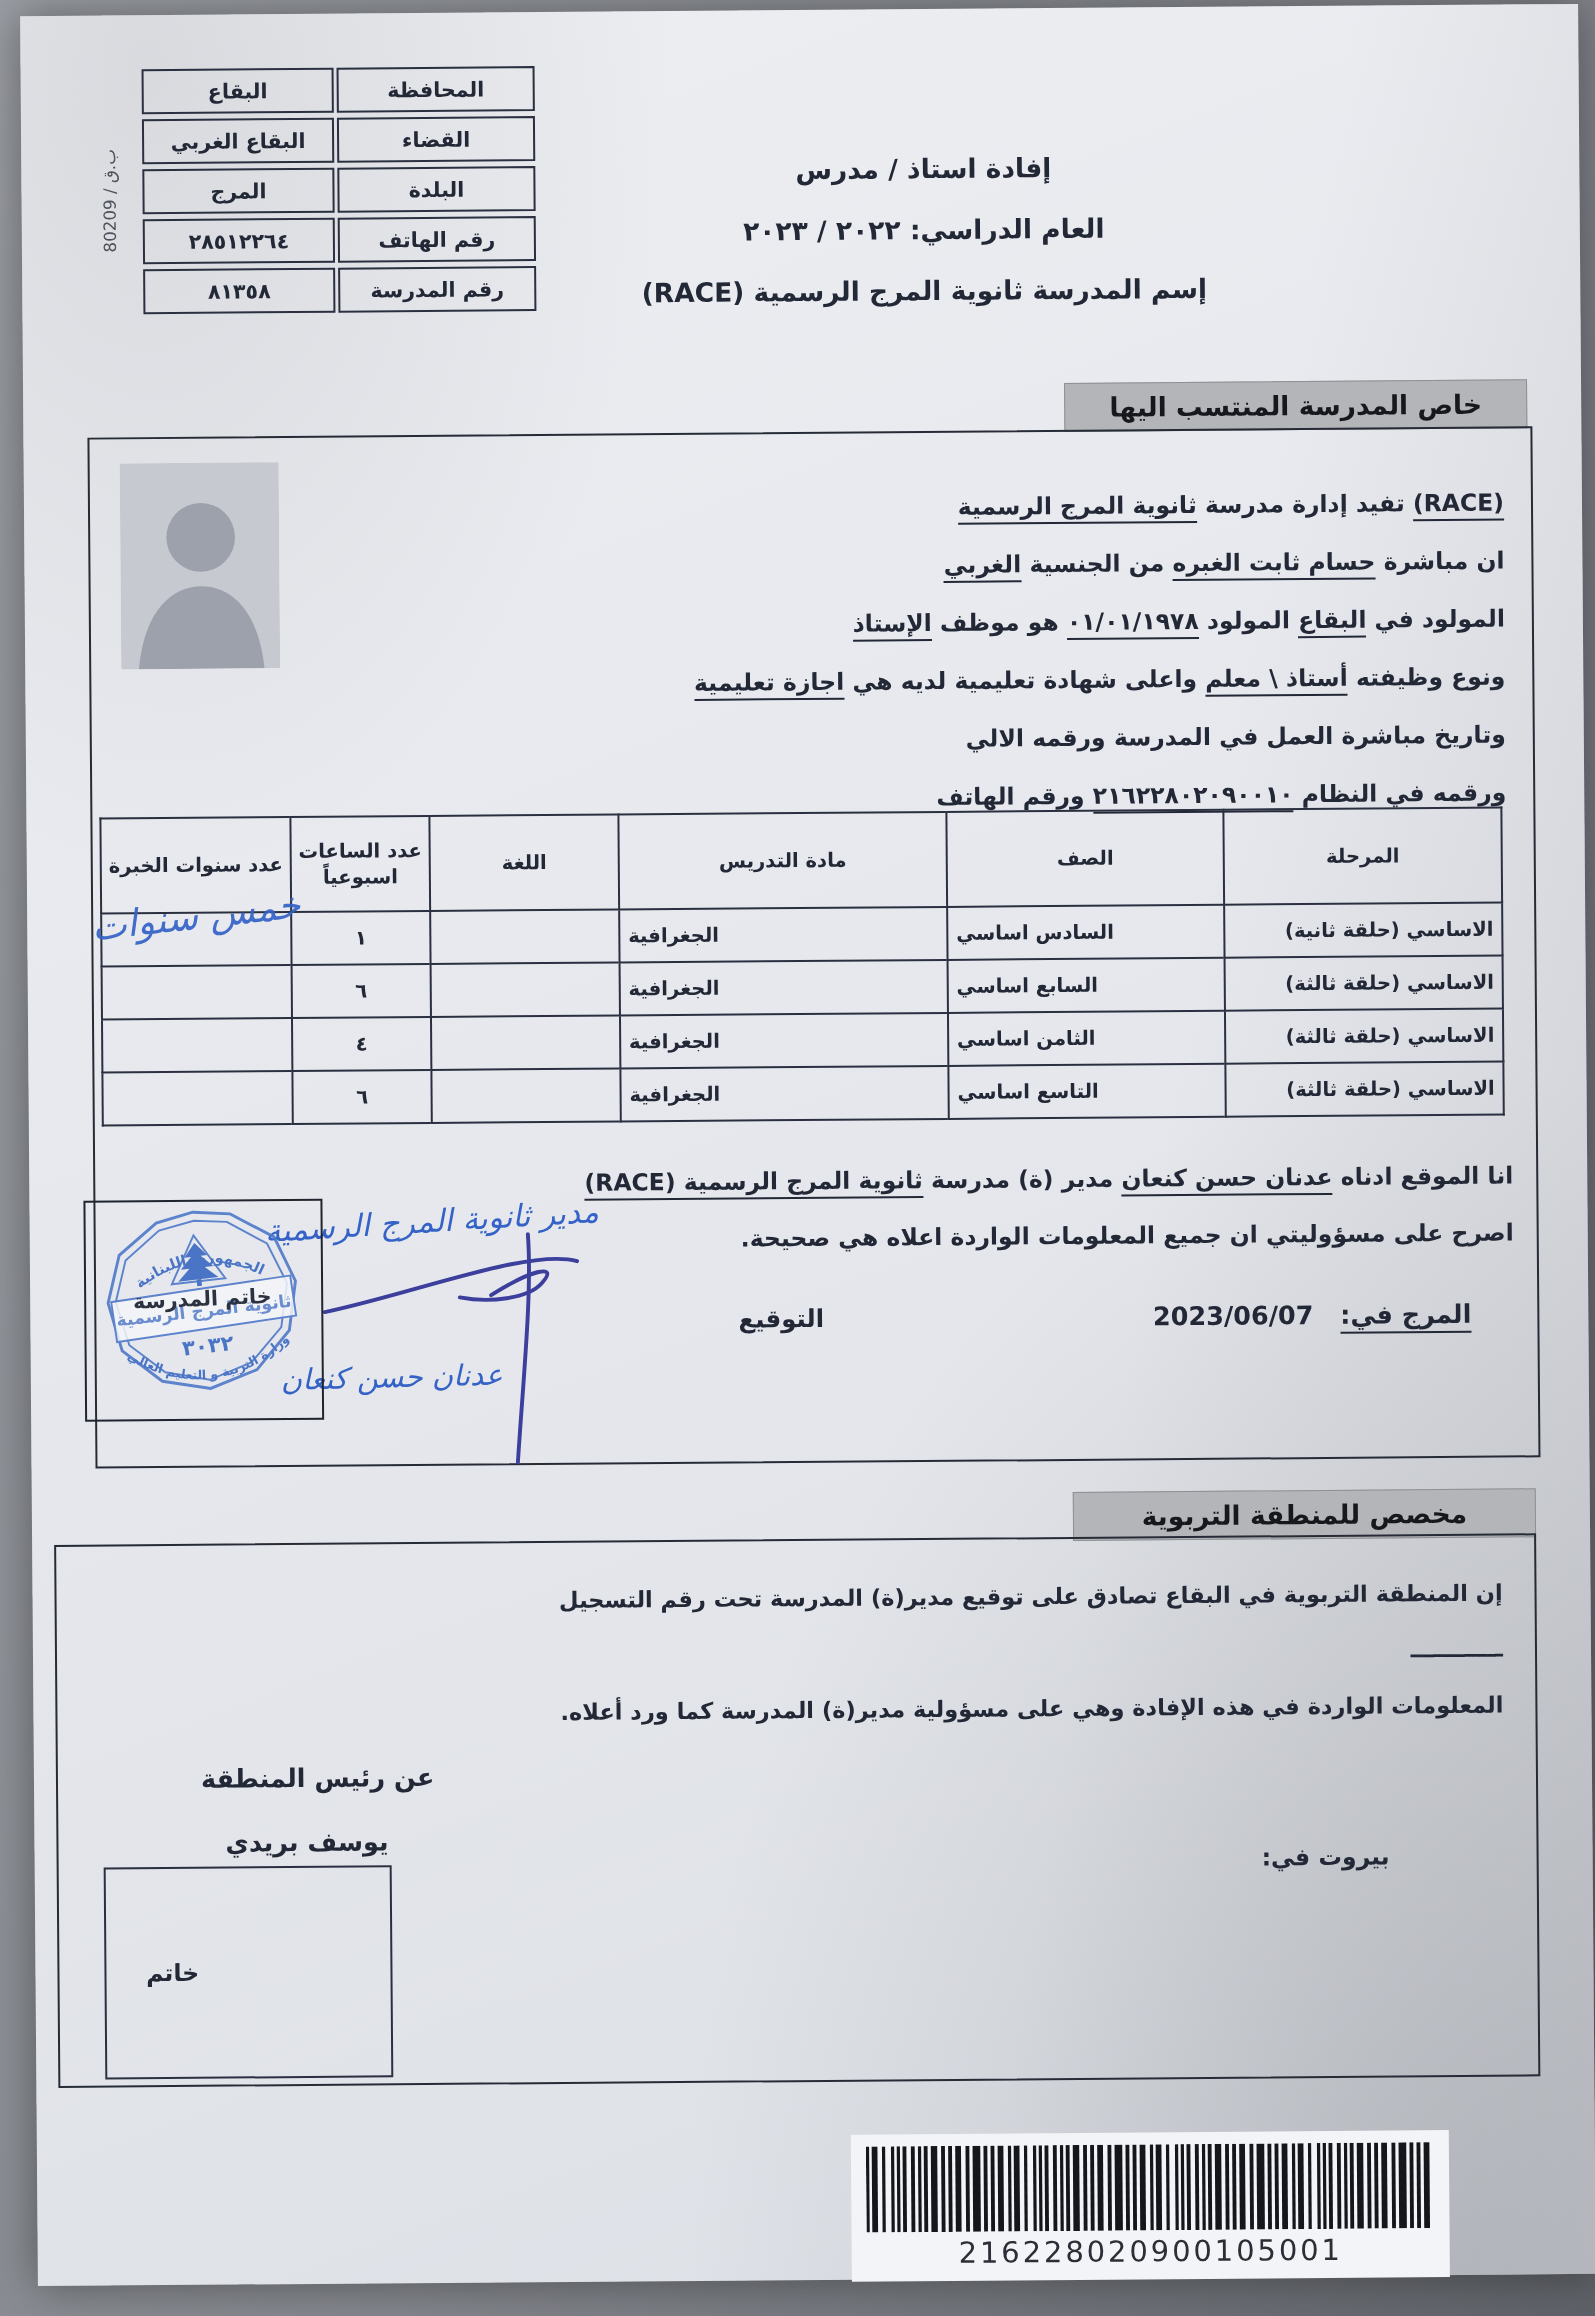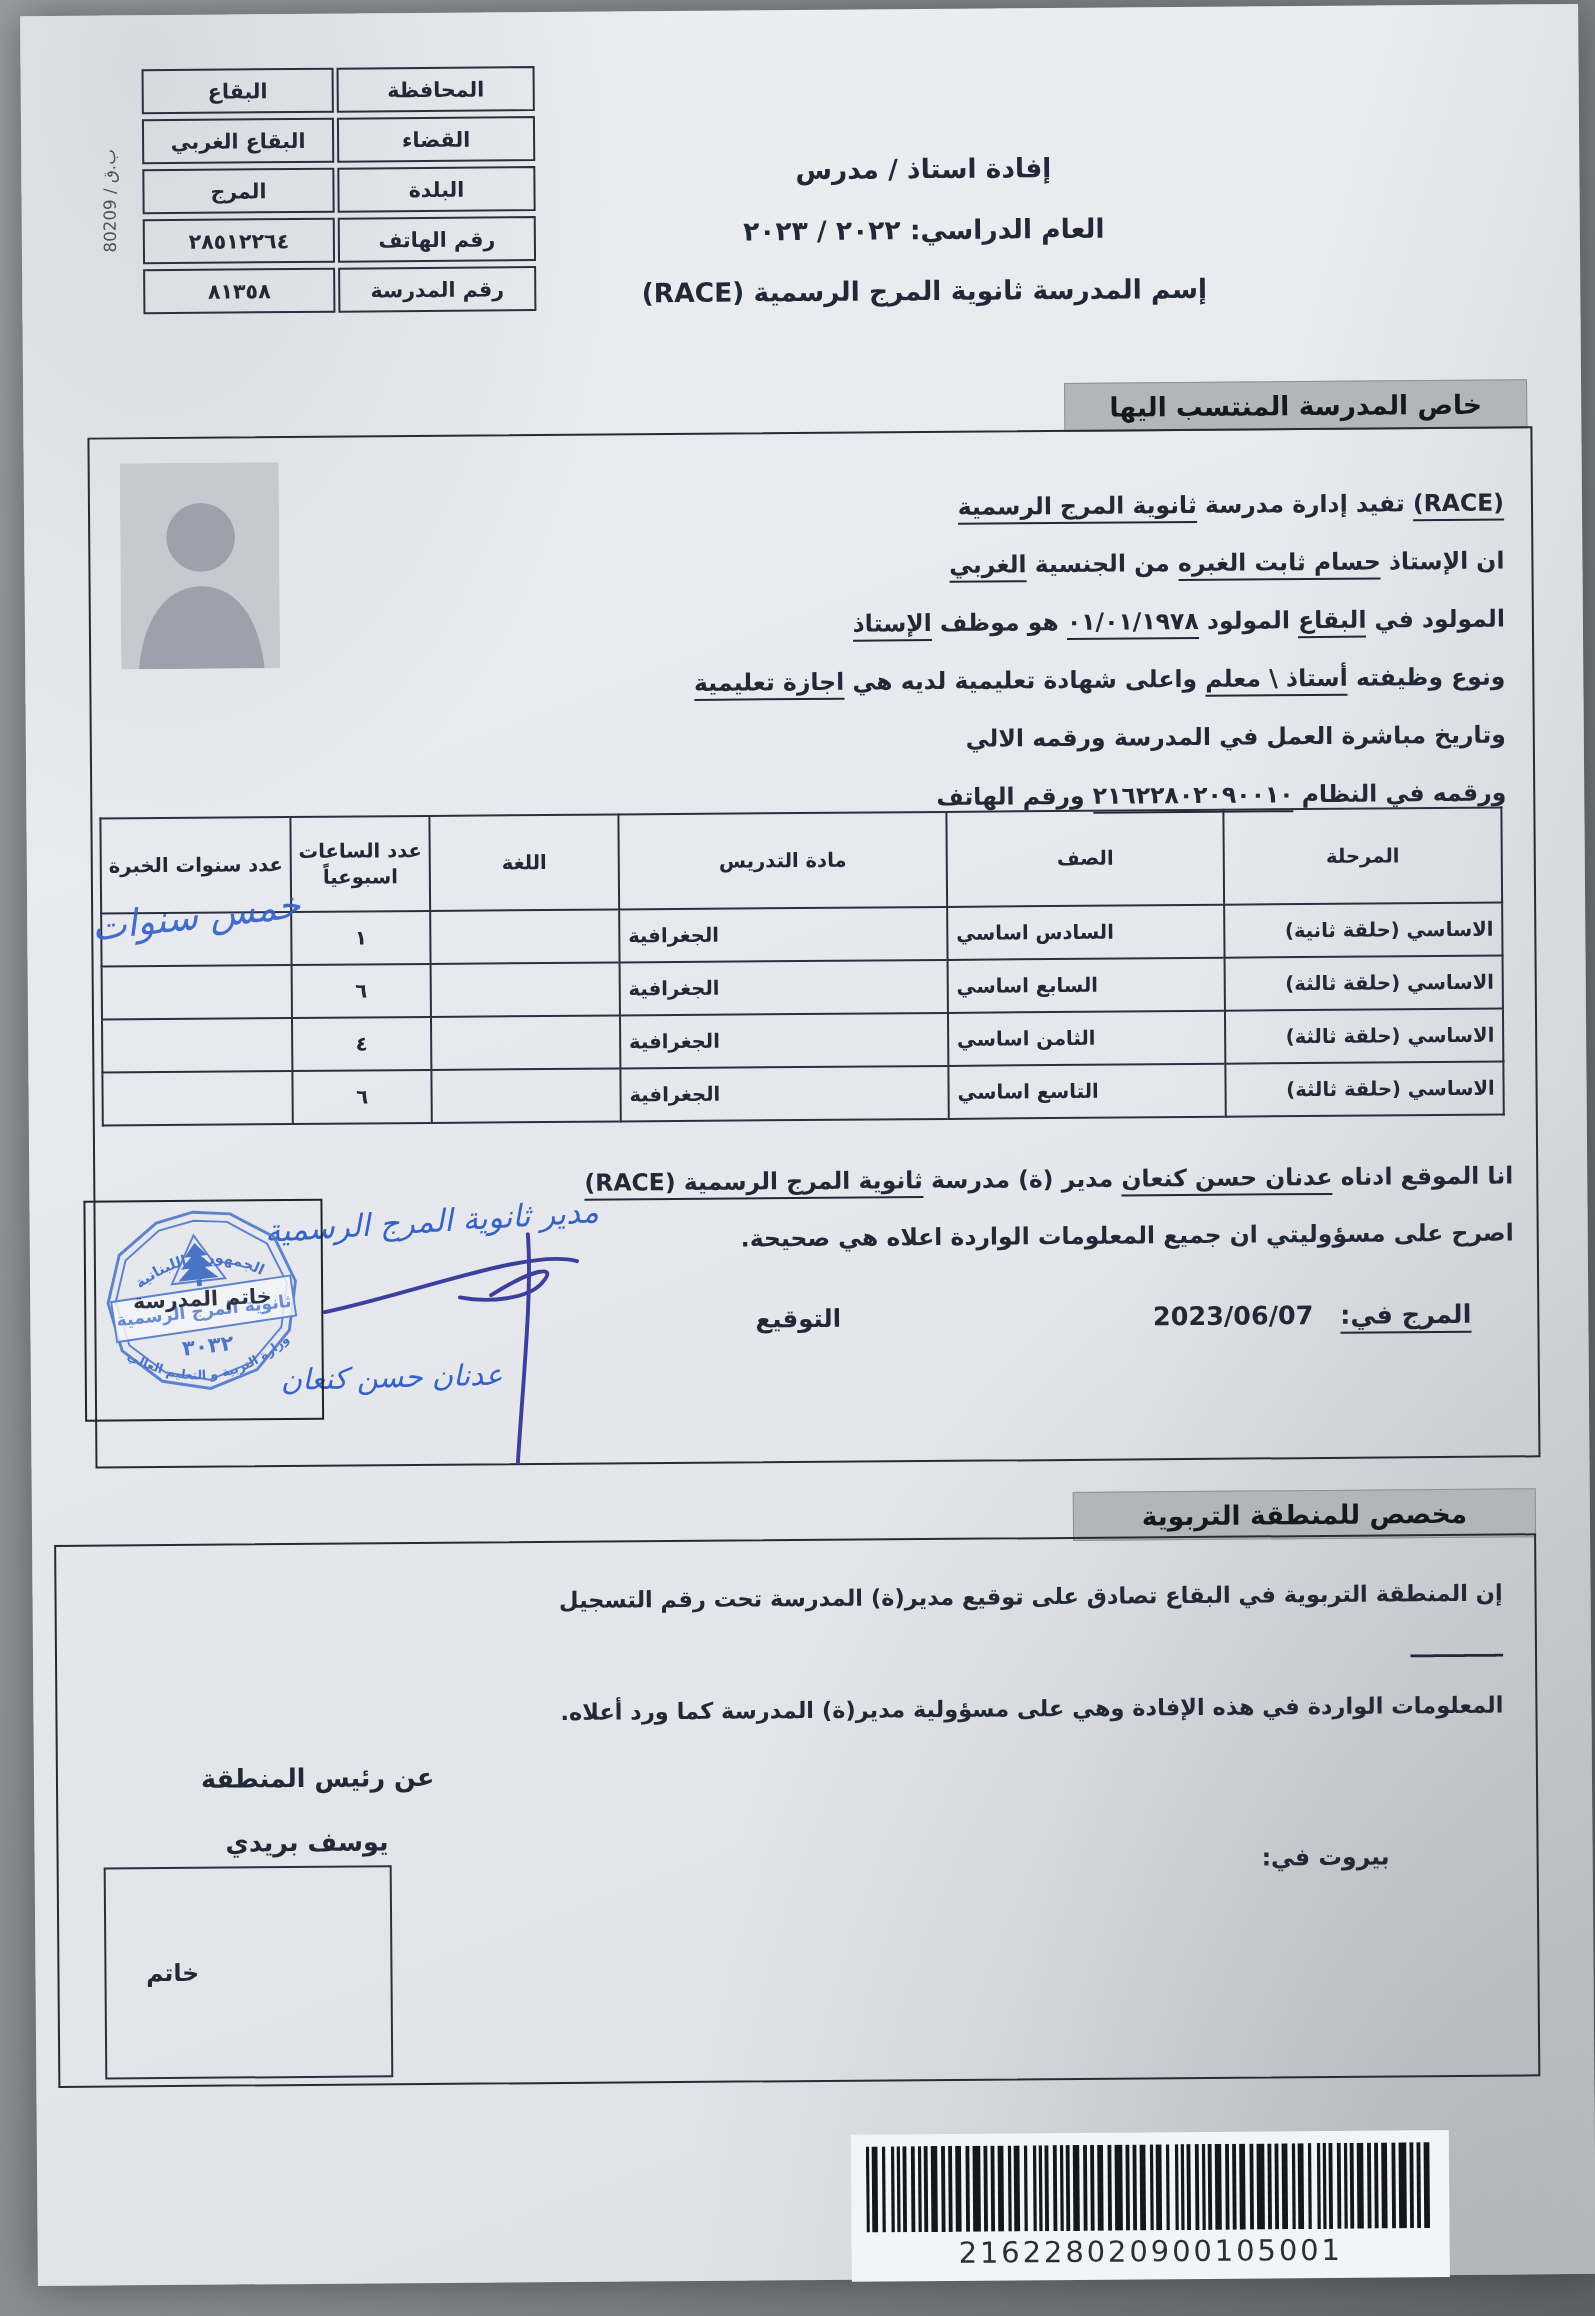--- a/index.html
+++ b/index.html
@@ -53,21 +53,21 @@
   .wtable th,.wtable td{border:2px solid #2b3040;color:#232837;font-weight:700;overflow:hidden;}
   .wtable th{height:93px;font-size:19.6px;text-align:center;vertical-align:middle;line-height:1.3;padding:0 3.9px;}
   .wtable td{height:51px;font-size:19.6px;vertical-align:middle;padding:0 7.8px;}
   .wtable td.c-stage{text-align:right;}
   .wtable td.c-grade,.wtable td.c-subject{text-align:left;}
   .wtable td.c-hours{text-align:center;}
   .hand{color:#3462c6;font-style:italic;white-space:nowrap;}
   .stamp-note{left:64px;top:880px;font-size:37px;transform:rotate(-6deg);opacity:.92;}
   .mgr-hand{left:235px;top:1190px;font-size:31px;transform:rotate(-3deg);}
   .name-hand{left:250px;top:1347px;font-size:29px;letter-spacing:2px;transform:rotate(-1deg);}
-  .sig-label{left:725px;top:1294px;font-size:24.5px;}
+  .sig-label{left:708px;top:1294px;font-size:24.5px;}
   .date-line{left:1098px;top:1294px;width:343px;text-align:right;font-size:25.5px;white-space:nowrap;}
   .stamp-box{left:54px;top:1185px;width:235px;height:217px;border:2.5px solid #20242e;}
   .khatam-print{left:74px;top:1272px;width:196px;text-align:center;font-size:20.6px;
     color:#2d3240;font-weight:700;transform:rotate(-2deg);}
   
   .chief-label{left:167px;top:1749px;font-size:25.5px;}
   .chief-name{left:191px;top:1813px;font-size:25.5px;}
   .khatam-box{left:69px;top:1852px;width:284px;height:208px;border:2px solid #2b3040;}
   .khatam-box span{position:absolute;left:17.6px;top:50%;transform:translateY(-50%);
     font-size:23.5px;color:#232837;font-weight:700;margin-left:22px;}
@@ -123,21 +123,21 @@
     <div class="abs bigbox" style="left:64px;top:422px;width:1441px;height:1027px;"></div>
 
     <svg class="abs photo" viewBox="0 0 162 210">
       <rect x="0" y="0" width="162" height="210" fill="#c6c9d0"></rect>
       <circle cx="82" cy="76" r="35" fill="#9da1ab"></circle>
       <path d="M18,210 C24,148 54,126 82,126 C110,126 140,148 146,210 Z" fill="#9da1ab"></path>
     </svg>
 
     <div class="abs para ar printed" style="left:549px;top:469px;width:931px;">
       <div><span class="u" dir="ltr">(RACE)</span><span> تفيد إدارة مدرسة </span><span class="u">ثانوية المرج الرسمية</span></div>
-      <div><span>ان الإستاذ </span><span class="u">حسام ثابت الغبره</span><span> من الجنسية </span><span class="u">الغربي</span></div>
+      <div><span>ان مباشرة </span><span class="u">حسام ثابت الغبره</span><span> من الجنسية </span><span class="u">الغربي</span></div>
       <div><span>المولود في </span><span class="u">البقاع</span><span> المولود </span><span class="u">٠١/٠١/١٩٧٨</span><span> هو موظف </span><span class="u">الإستاذ</span></div>
       <div><span>ونوع وظيفته </span><span class="u">أستاذ \ معلم</span><span> واعلى شهادة تعليمية لديه هي </span><span class="u">اجازة تعليمية</span></div>
       <div><span>وتاريخ مباشرة العمل في المدرسة ورقمه الالي</span></div>
       <div><span>ورقمه في النظام </span><span class="u">٢١٦٢٢٨٠٢٠٩٠٠١٠</span><span> ورقم الهاتف</span></div>
     </div>
 
     <table class="abs wtable">
       <colgroup>
         <col style="width:278px">
           <col style="width:277px">

